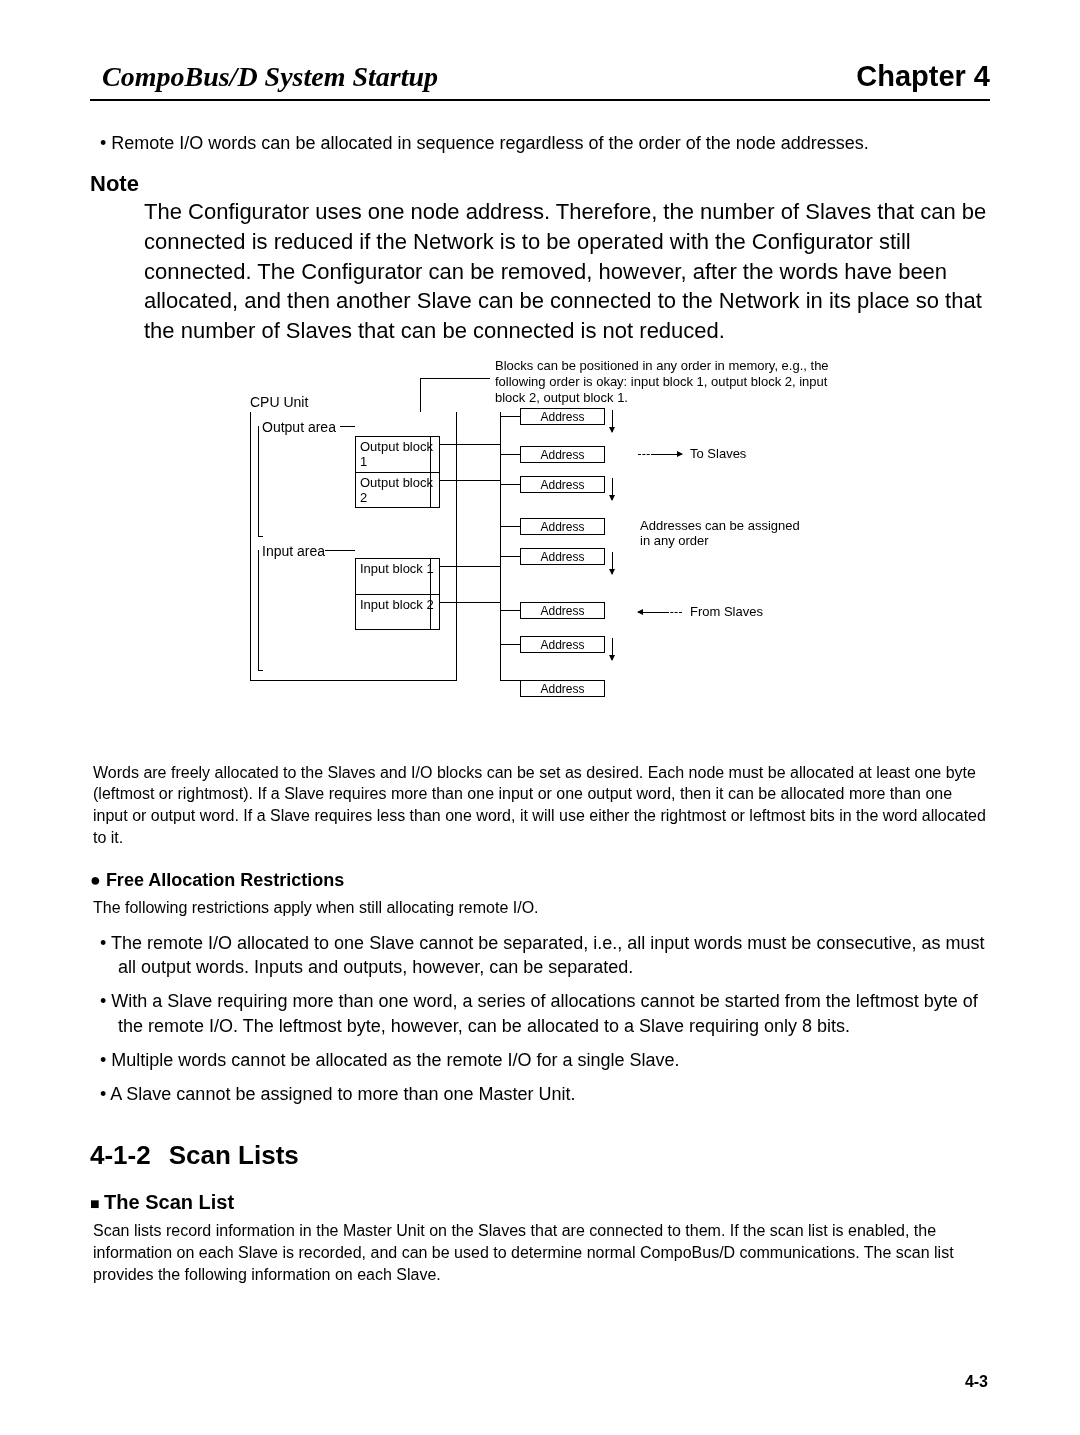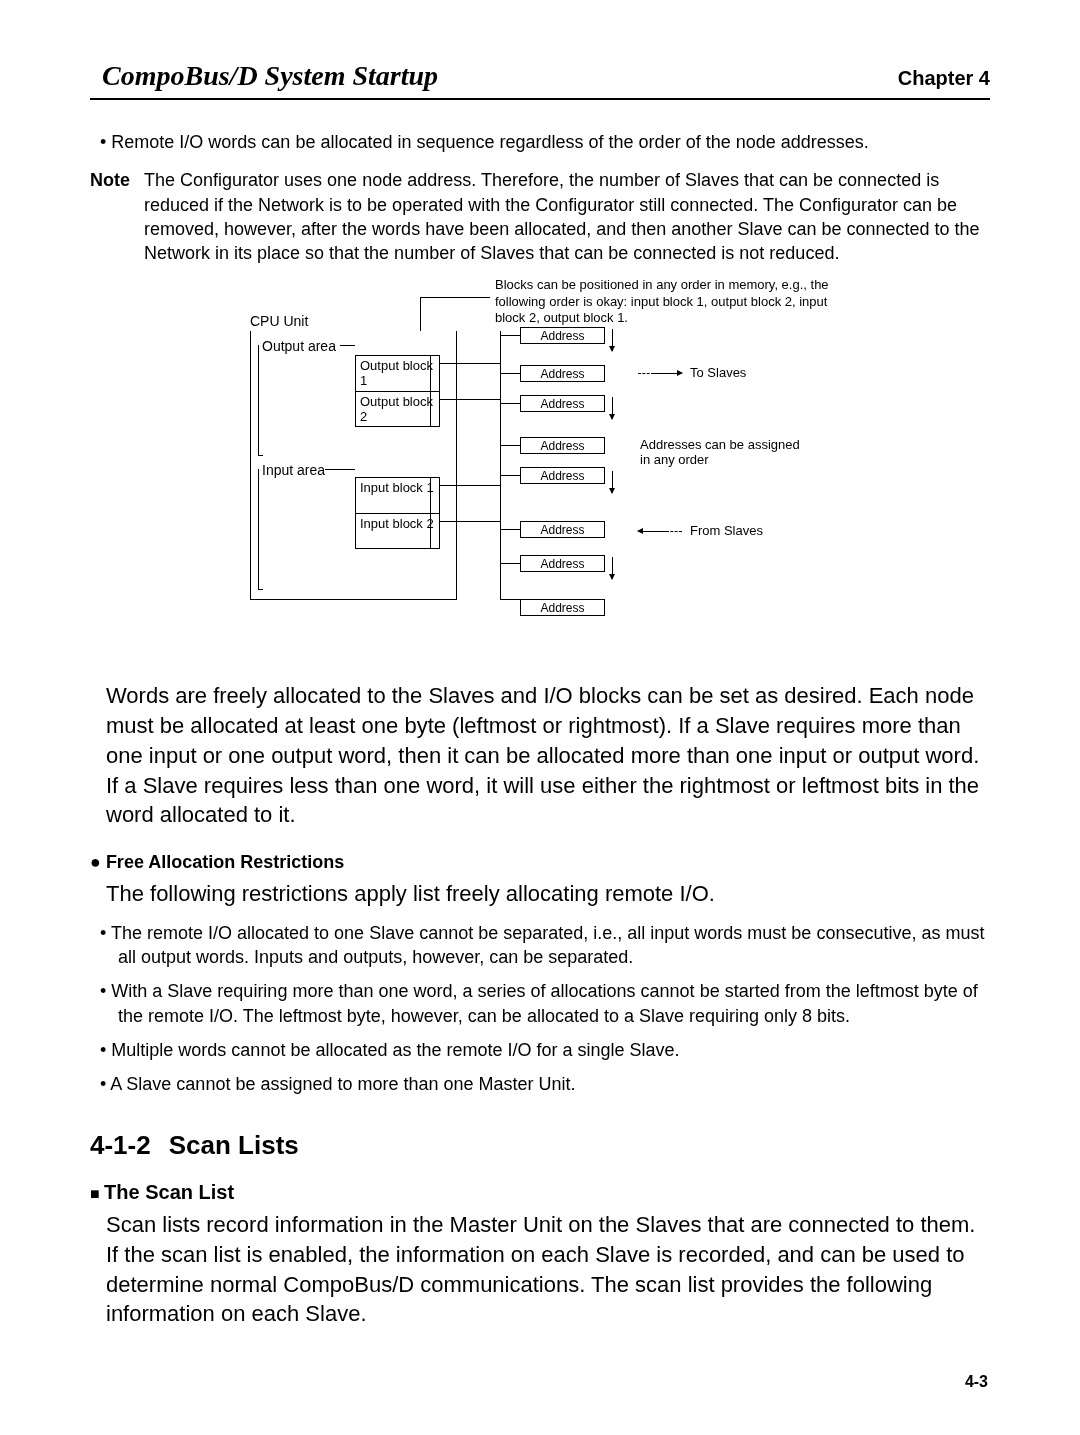--- a/index.html
+++ b/index.html
@@ -27,55 +27,56 @@
   .title-left {
     font-family: "Times New Roman", Times, serif;
     font-style: italic;
     font-weight: bold;
     font-size: 28px;
     margin-left: 12px;
   }
   .title-right {
     font-family: Arial, Helvetica, sans-serif;
     font-weight: bold;
-    font-size: 20px;
+    font-size: 29px;
   }
   .para {
-    font-size: 22px;
+    font-size: 16px;
     line-height: 1.35;
-    margin: 0 0 12px 16px;
+    margin: 0 0 12px 3px;
   }
   ul.bullets {
     list-style: none;
     padding: 0;
     margin: 0 0 14px 10px;
   }
   ul.bullets > li {
     font-size: 18px;
     line-height: 1.35;
     padding-left: 18px;
     text-indent: -18px;
     margin-bottom: 10px;
   }
   ul.bullets > li::before {
     content: "• ";
   }
   .note-row {
     display: flex;
-    font-size: 18px;
+    font-size: 22px;
     line-height: 1.35;
     margin-bottom: 22px;
   }
   .note-label {
     font-weight: bold;
     width: 54px;
     flex-shrink: 0;
   }
   .note-body {
     flex: 1;
+    margin-top: 28px;
   }
   
   .diagram {
     position: relative;
     width: 640px;
     height: 370px;
     margin: 0 auto 24px auto;
     font-size: 14px;
   }
   .dlabel { position: absolute; }
@@ -302,21 +303,21 @@
     <div class="right-text" style="left:420px; top:150px; width:170px;">Addresses can be assigned in any order</div>
 
     <div class="harrow left" style="left:418px; top:244px;"></div>
     <div class="dash-right" style="left:446px; top:244px;"></div>
     <div class="right-text" style="left:470px; top:236px;">From Slaves</div>
   </div>
 
   <p class="para">Words are freely allocated to the Slaves and I/O blocks can be set as desired. Each node must be allocated at least one byte (leftmost or rightmost). If a Slave requires more than one input or one output word, then it can be allocated more than one input or output word. If a Slave requires less than one word, it will use either the rightmost or leftmost bits in the word allocated to it.</p>
 
   <div class="sub-bullet-h">Free Allocation Restrictions</div>
-  <p class="para">The following restrictions apply list freely allocating remote I/O.</p>
+  <p class="para">The following restrictions apply when still allocating remote I/O.</p>
   <ul class="bullets">
     <li>The remote I/O allocated to one Slave cannot be separated, i.e., all input words must be consecutive, as must all output words. Inputs and outputs, however, can be separated.</li>
     <li>With a Slave requiring more than one word, a series of allocations cannot be started from the leftmost byte of the remote I/O. The leftmost byte, however, can be allocated to a Slave requiring only 8 bits.</li>
     <li>Multiple words cannot be allocated as the remote I/O for a single Slave.</li>
     <li>A Slave cannot be assigned to more than one Master Unit.</li>
   </ul>
 
   <div class="sect-num-h">
     <span class="num">4-1-2</span><span>Scan Lists</span>
   </div>

